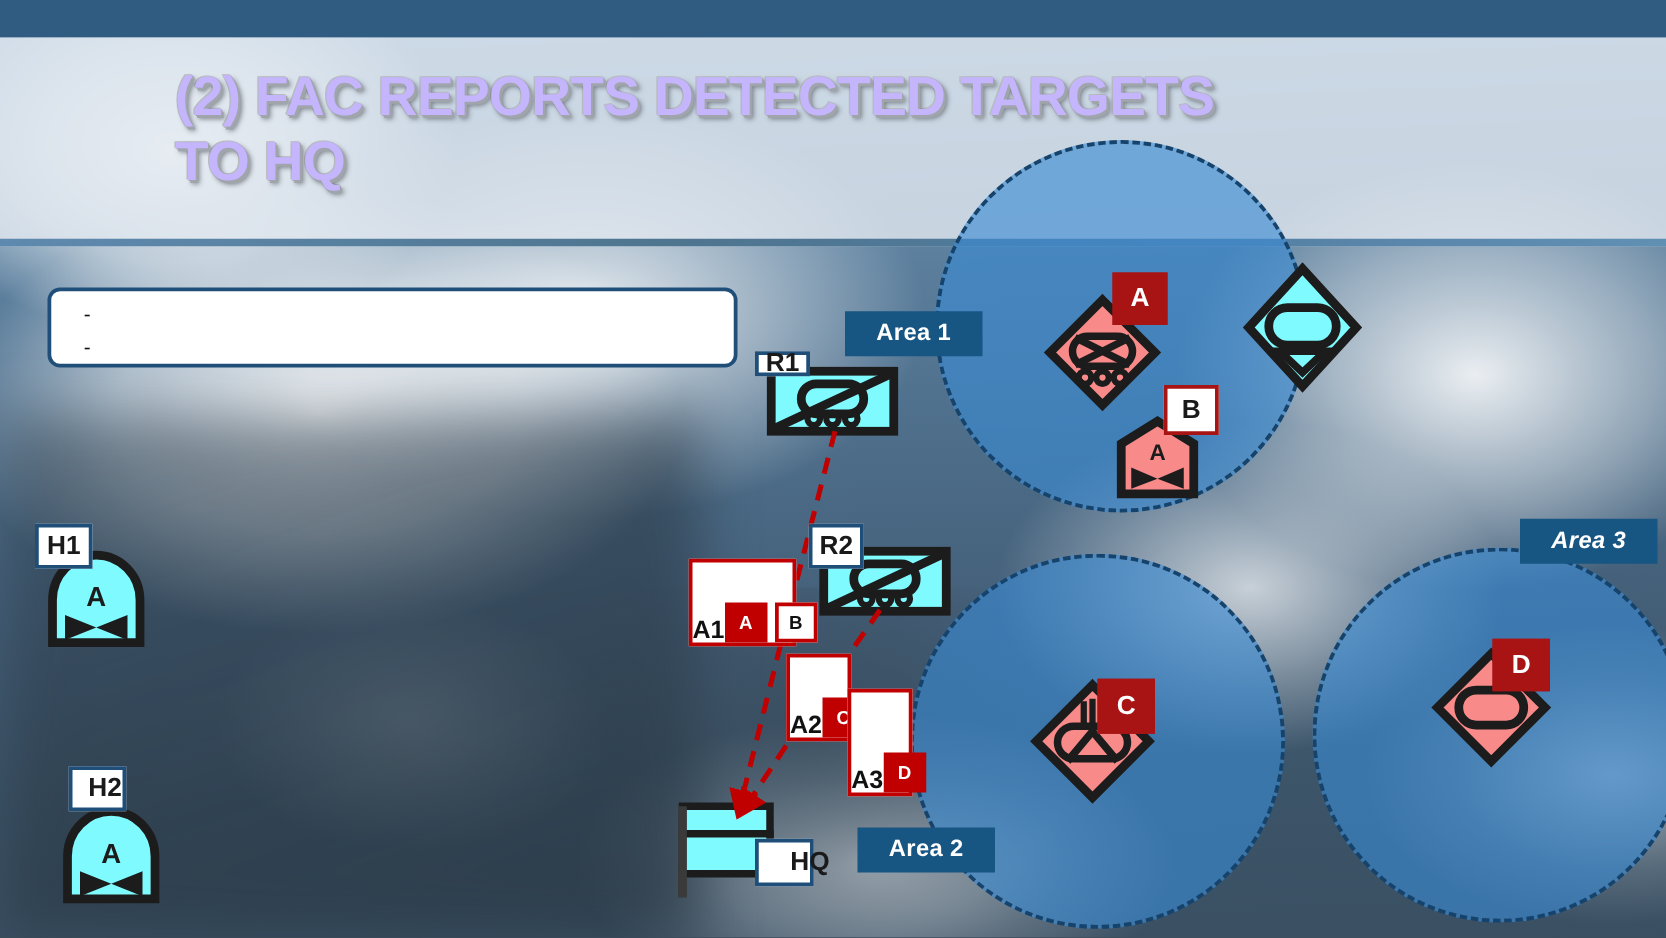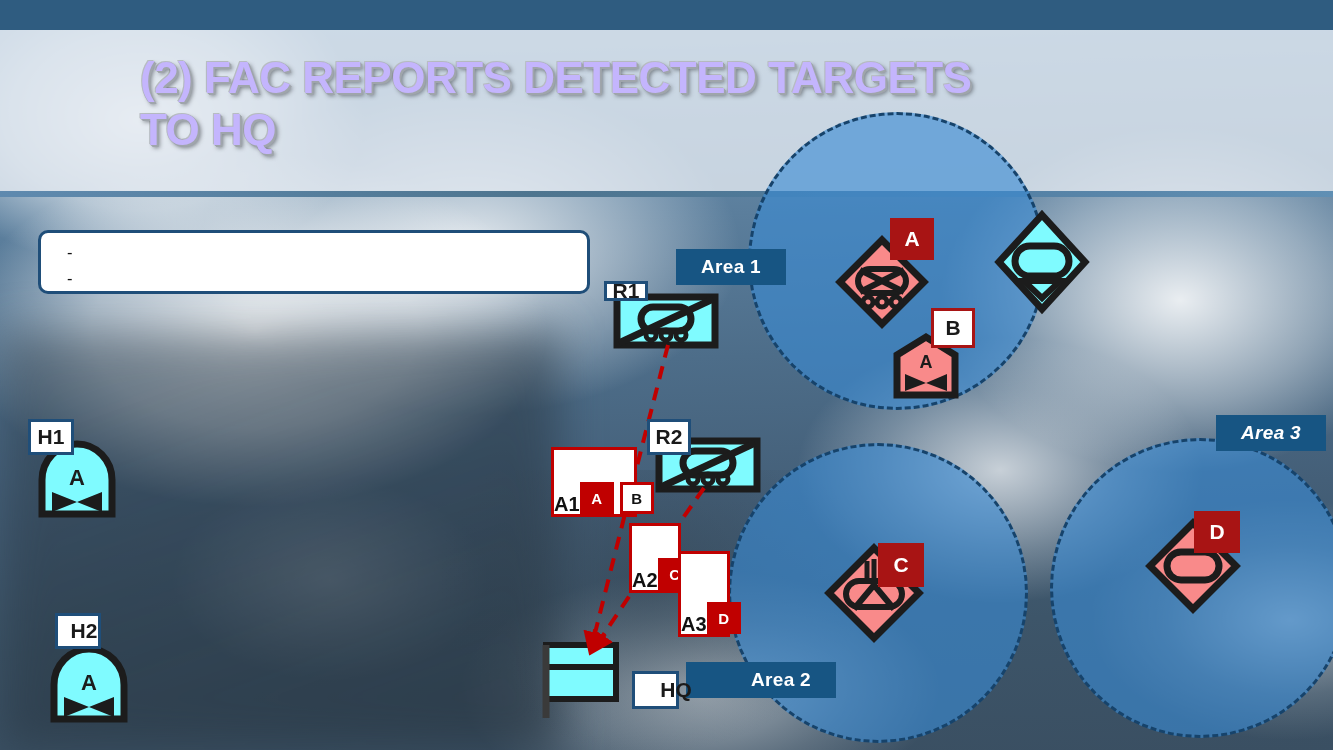--- a/index.html
+++ b/index.html
@@ -57,21 +57,21 @@
     background:rgba(58,138,211,.62);box-sizing:border-box;}
   #c1{left:748px;top:112px;width:298px;height:298px;}
   #c2{left:728px;top:443px;width:300px;height:300px;}
   #c3{left:1050px;top:438px;width:300px;height:300px;}
 
   
   .areatag{position:absolute;background:#175583;color:#ffffff;font-size:19px;
     font-weight:bold;display:flex;align-items:center;justify-content:center;
     height:36px;letter-spacing:.3px;}
   #a1tag{left:676px;top:249px;width:110px;}
-  #a2tag{left:686px;top:662px;width:110px;padding-left:40px;}
+  #a2tag{left:686px;top:662px;width:110px;}
   #a3tag{left:1216px;top:415px;width:110px;font-style:italic;}
 
   
   .chip{position:absolute;background:#fff;border:3px solid #1f4e79;
     display:flex;align-items:center;justify-content:center;
     font-size:21px;font-weight:bold;color:#1a1a1a;box-sizing:border-box;z-index:8;}
   .chip.red{border-color:#a81414;background:#a81414;color:#fff;}
   .chip.redline{border-color:#a81414;background:#fff;color:#1a1a1a;}
 
   
@@ -179,21 +179,21 @@
   </div>
   <div class="chip" style="left:647px;top:419px;width:44px;height:36px;">R2</div>
 
   <div class="sym" style="left:538px;top:640px;z-index:5;">
     <svg width="86" height="80" viewBox="0 0 86 80">
       <rect x="8" y="5" width="70" height="22" fill="#7ffbff" stroke="#1c1c1c" stroke-width="6"></rect>
       <rect x="8" y="27" width="70" height="32" fill="#7ffbff" stroke="#1c1c1c" stroke-width="6"></rect>
       <line x1="8" y1="5" x2="8" y2="78" stroke="#3a3a3a" stroke-width="7"></line>
     </svg>
   </div>
-  <div class="chip" style="left:632px;top:671px;width:42px;height:38px;padding-left:41px;">HQ</div>
+  <div class="chip" style="left:604px;top:671px;width:42px;height:38px;padding-left:41px;">HQ</div>
 
   <div class="sym" style="left:836px;top:236px;z-index:5;">
     <svg width="92" height="92" viewBox="0 0 92 92">
       <path d="M46,4 L88,46 L46,88 L4,46 Z" fill="#f98a8a" stroke="#1c1c1c" stroke-width="7"></path>
       <rect x="22" y="33" width="48" height="24" rx="12" fill="none" stroke="#1c1c1c" stroke-width="6"></rect>
       <line x1="24" y1="34" x2="68" y2="56" stroke="#1c1c1c" stroke-width="6"></line>
       <line x1="68" y1="34" x2="24" y2="56" stroke="#1c1c1c" stroke-width="6"></line>
       <circle cx="32" cy="66" r="5" fill="none" stroke="#1c1c1c" stroke-width="5"></circle>
       <circle cx="46" cy="66" r="5" fill="none" stroke="#1c1c1c" stroke-width="5"></circle>
       <circle cx="60" cy="66" r="5" fill="none" stroke="#1c1c1c" stroke-width="5"></circle>

